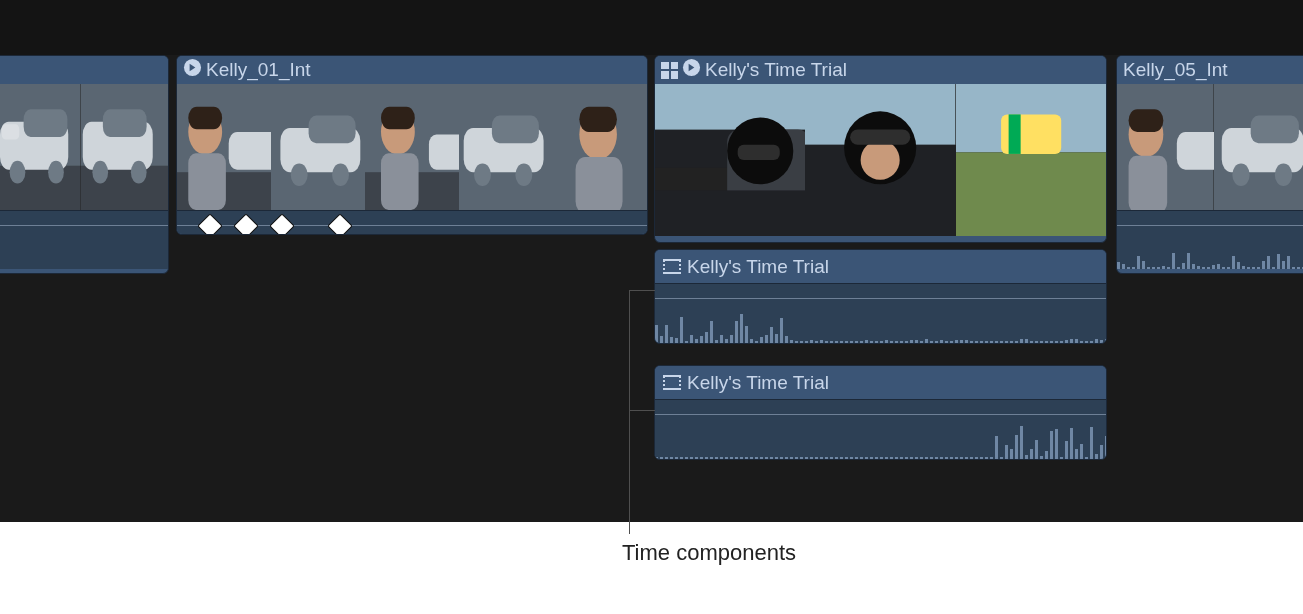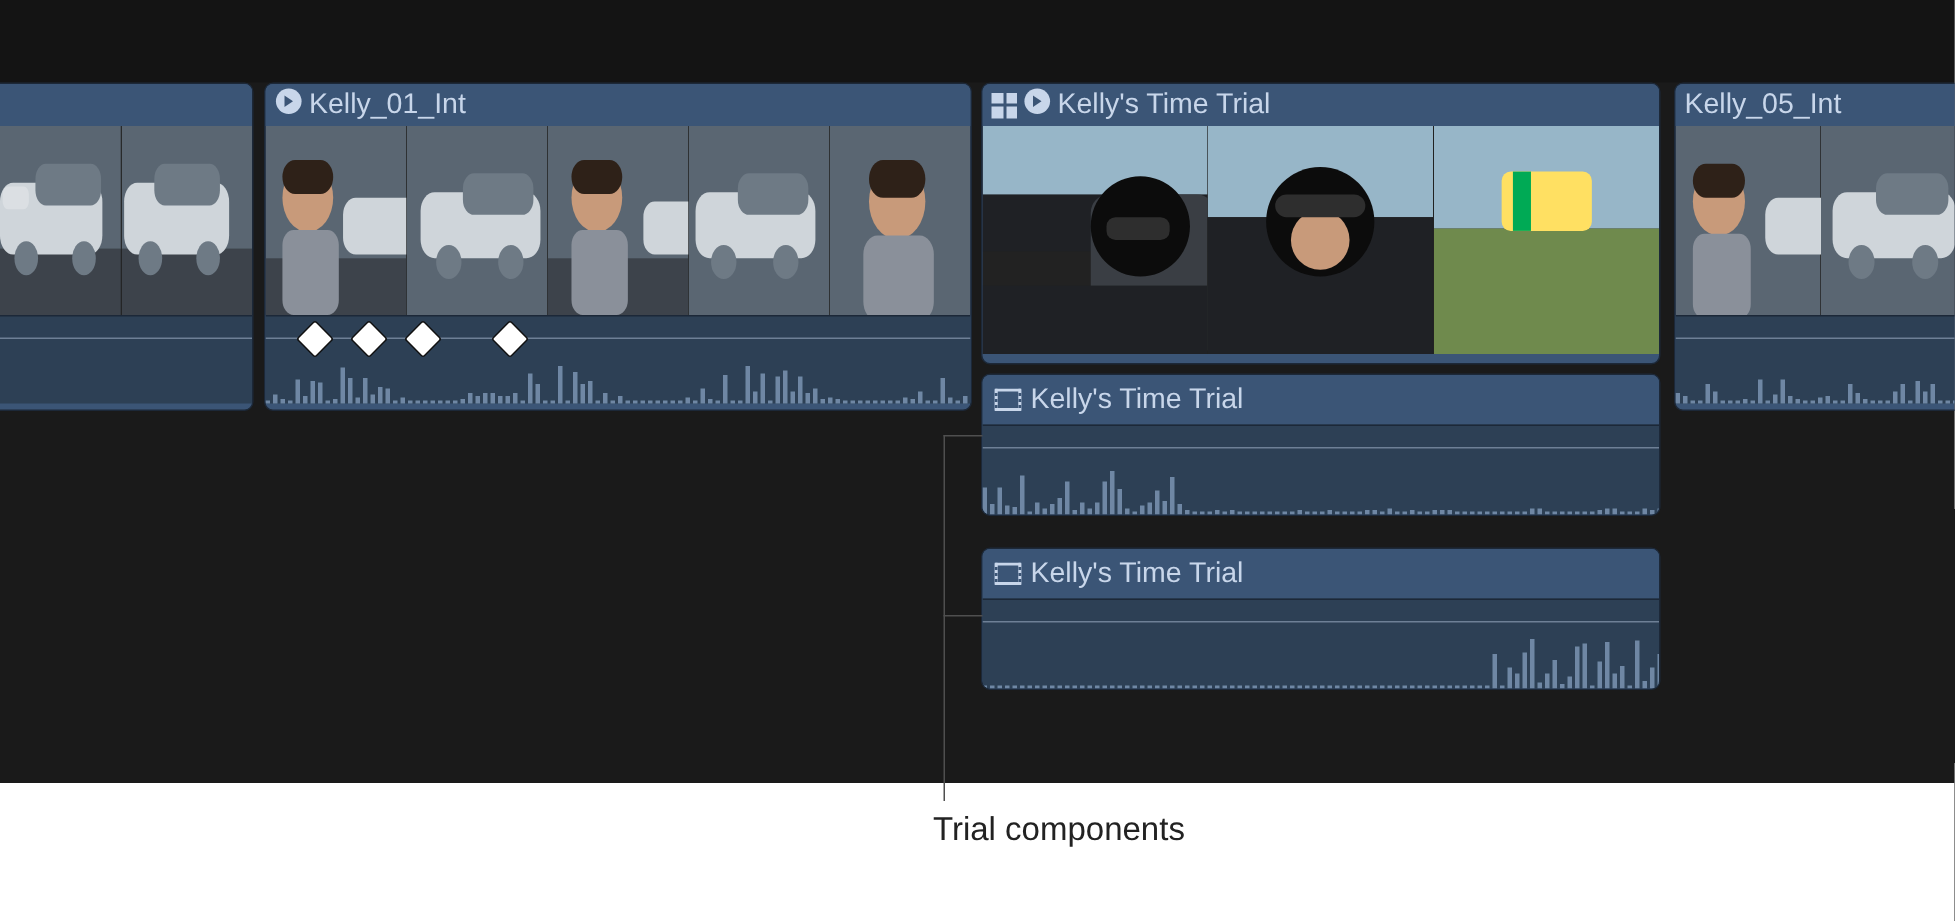--- a/index.html
+++ b/index.html
@@ -187,21 +187,21 @@
           <circle class="car-dark" cx="66" cy="70" r="9"></circle>
         </svg>
       </div>
     </div>
     <div class="audio-lane">
       <div class="level-line"></div>
       <div class="waveform"></div>
     </div>
   </div>
 
-  <div class="clip" style="left:176px; top:55px; width:472px; height:219px;">
+  <div class="clip" style="left:176px; top:55px; width:472px; height:180px;">
     <div class="clip-header">
       <span>
         <svg width="19" height="19" viewBox="0 0 20 20">
             <circle cx="10" cy="10" r="9" fill="#c8d6ea"></circle>
             <path d="M7 6 L13 10 L7 14 Z" fill="#3b5576"></path>
           </svg>
       </span>
       <span class="label">Kelly_01_Int</span>
     </div>
     <div class="thumbs">
@@ -708,14 +708,14 @@
     </div>
   </div>
 
 </div>
 
 <div class="callout-line" style="left:629px; top:290px; width:1px; height:244px;"></div>
 <div class="callout-line" style="left:629px; top:290px; width:26px; height:1px;"></div>
 <div class="callout-line" style="left:629px; top:410px; width:26px; height:1px;"></div>
 
 <div class="callout-text" style="left:622px; top:539px;">
-  <span>Trial components</span><br>
+  <span>Time components</span><br>
 </div>
 
 </body></html>

